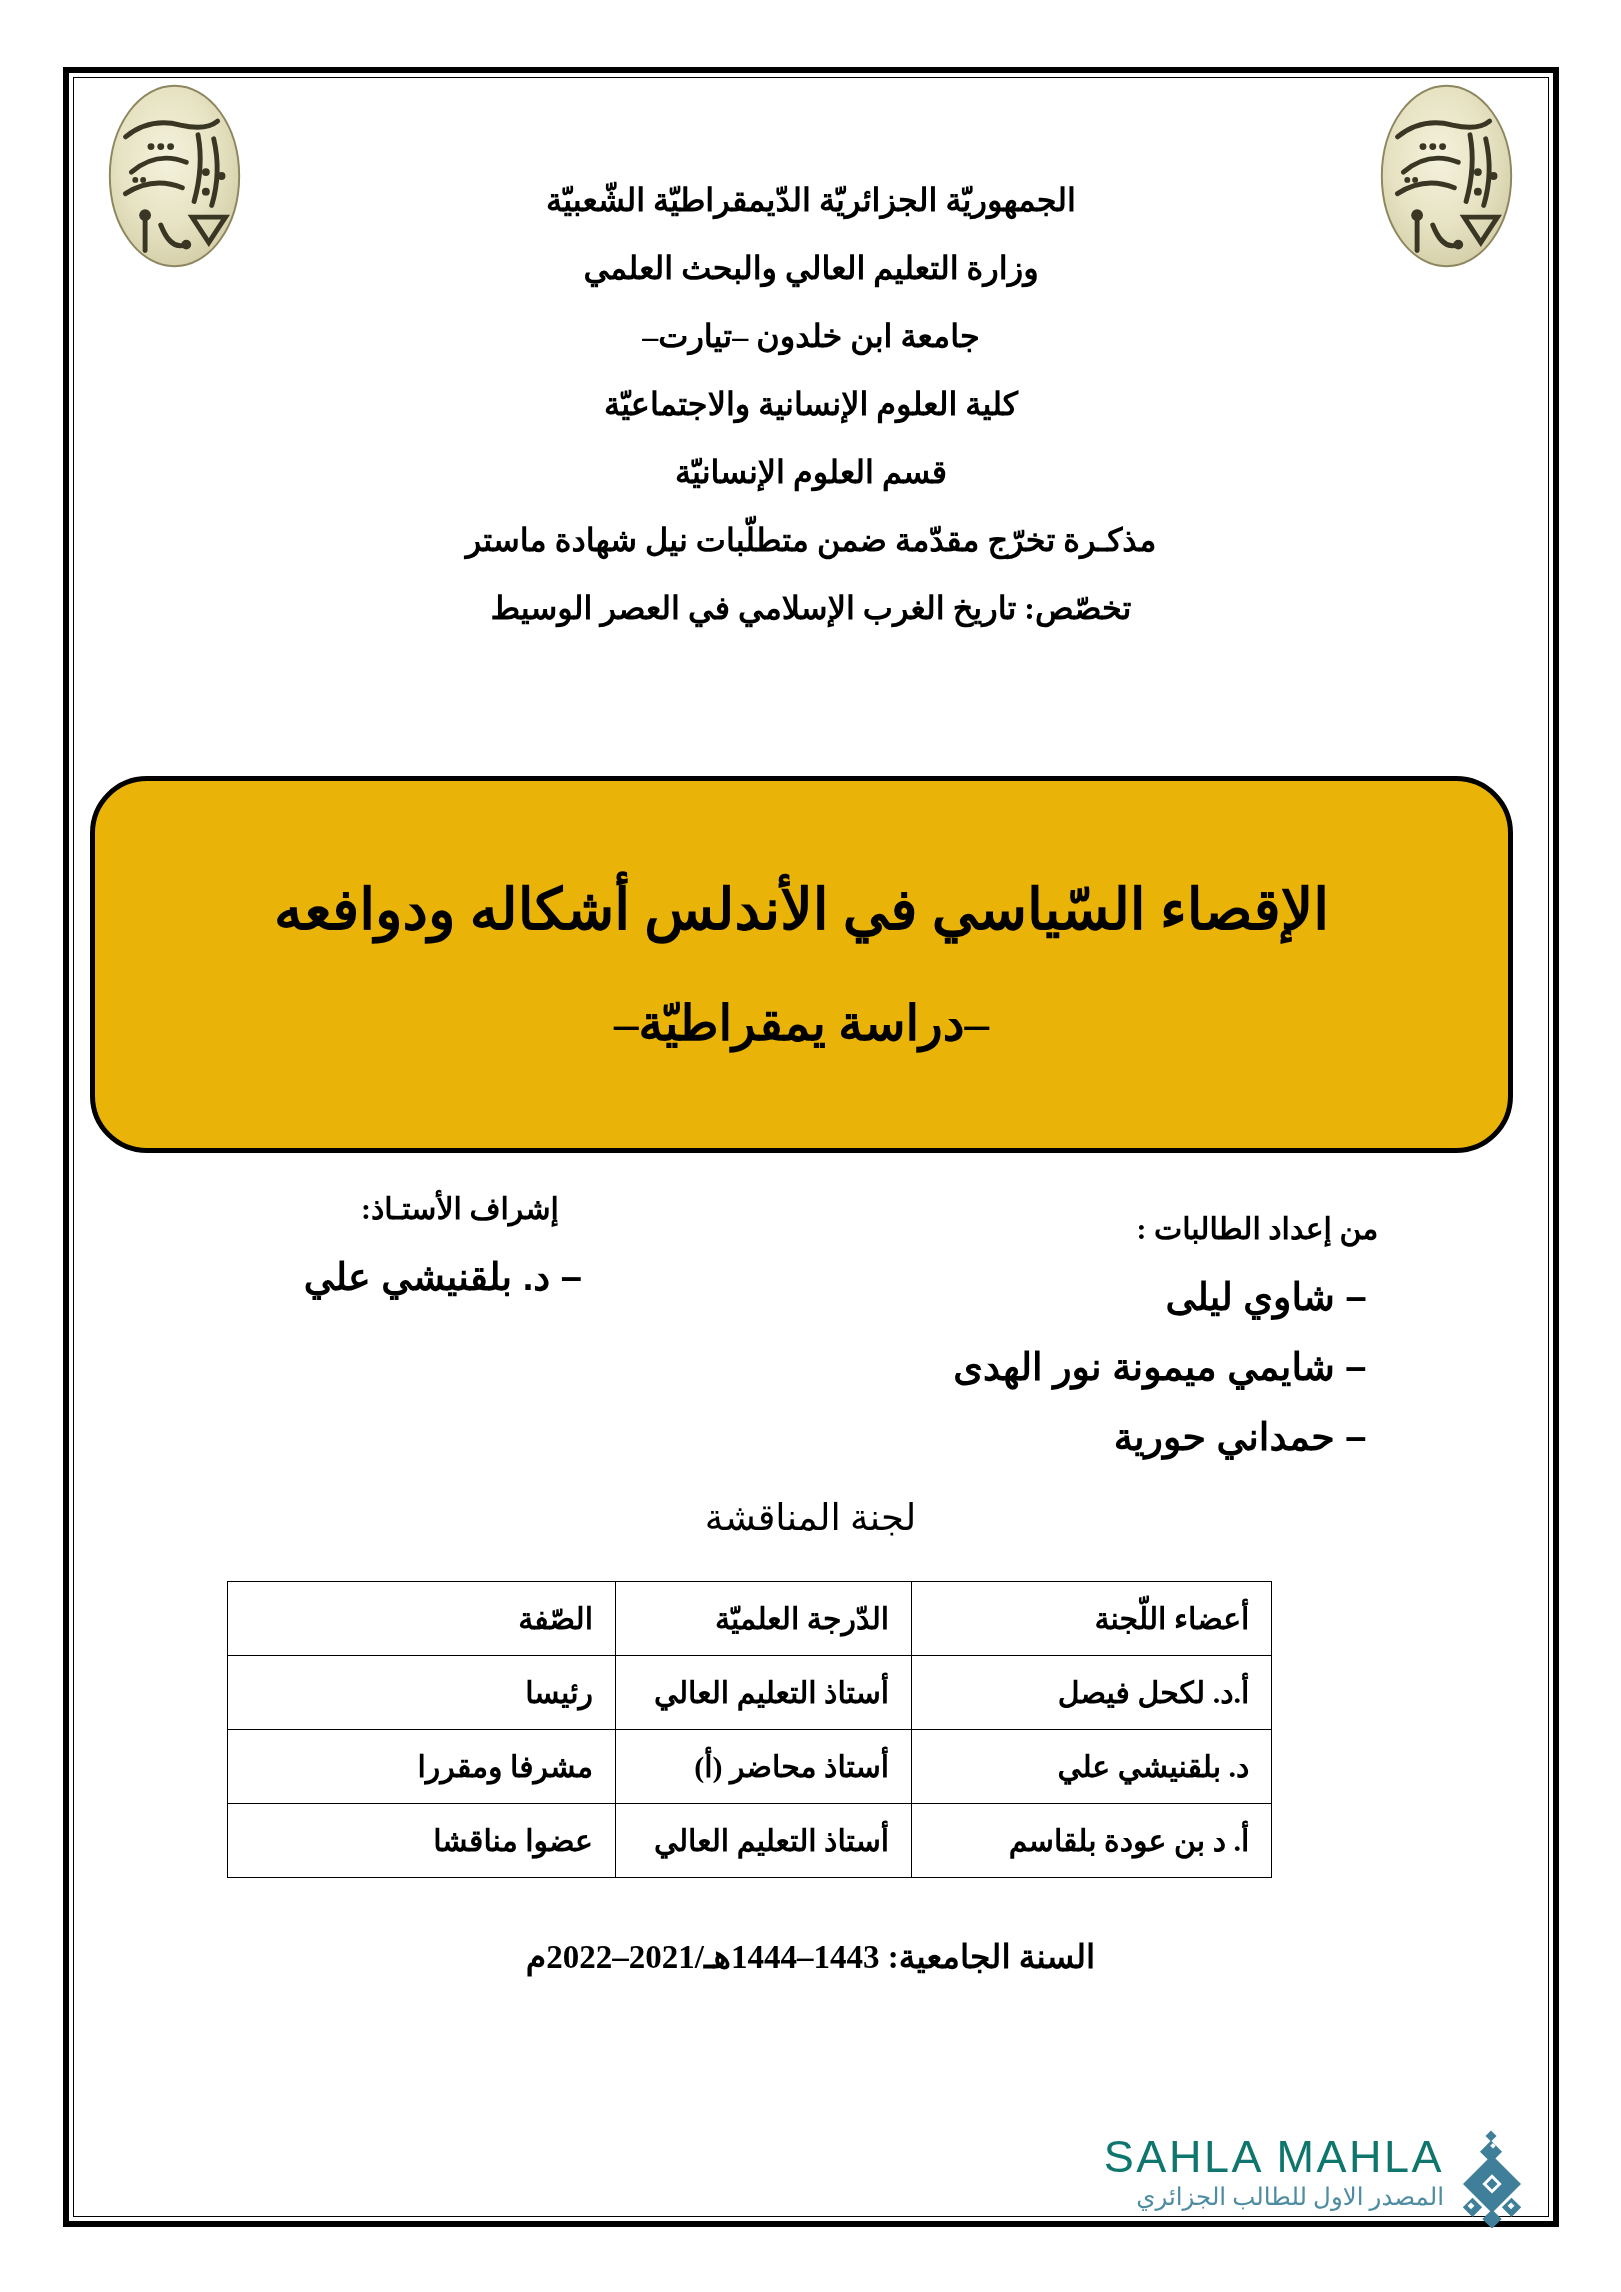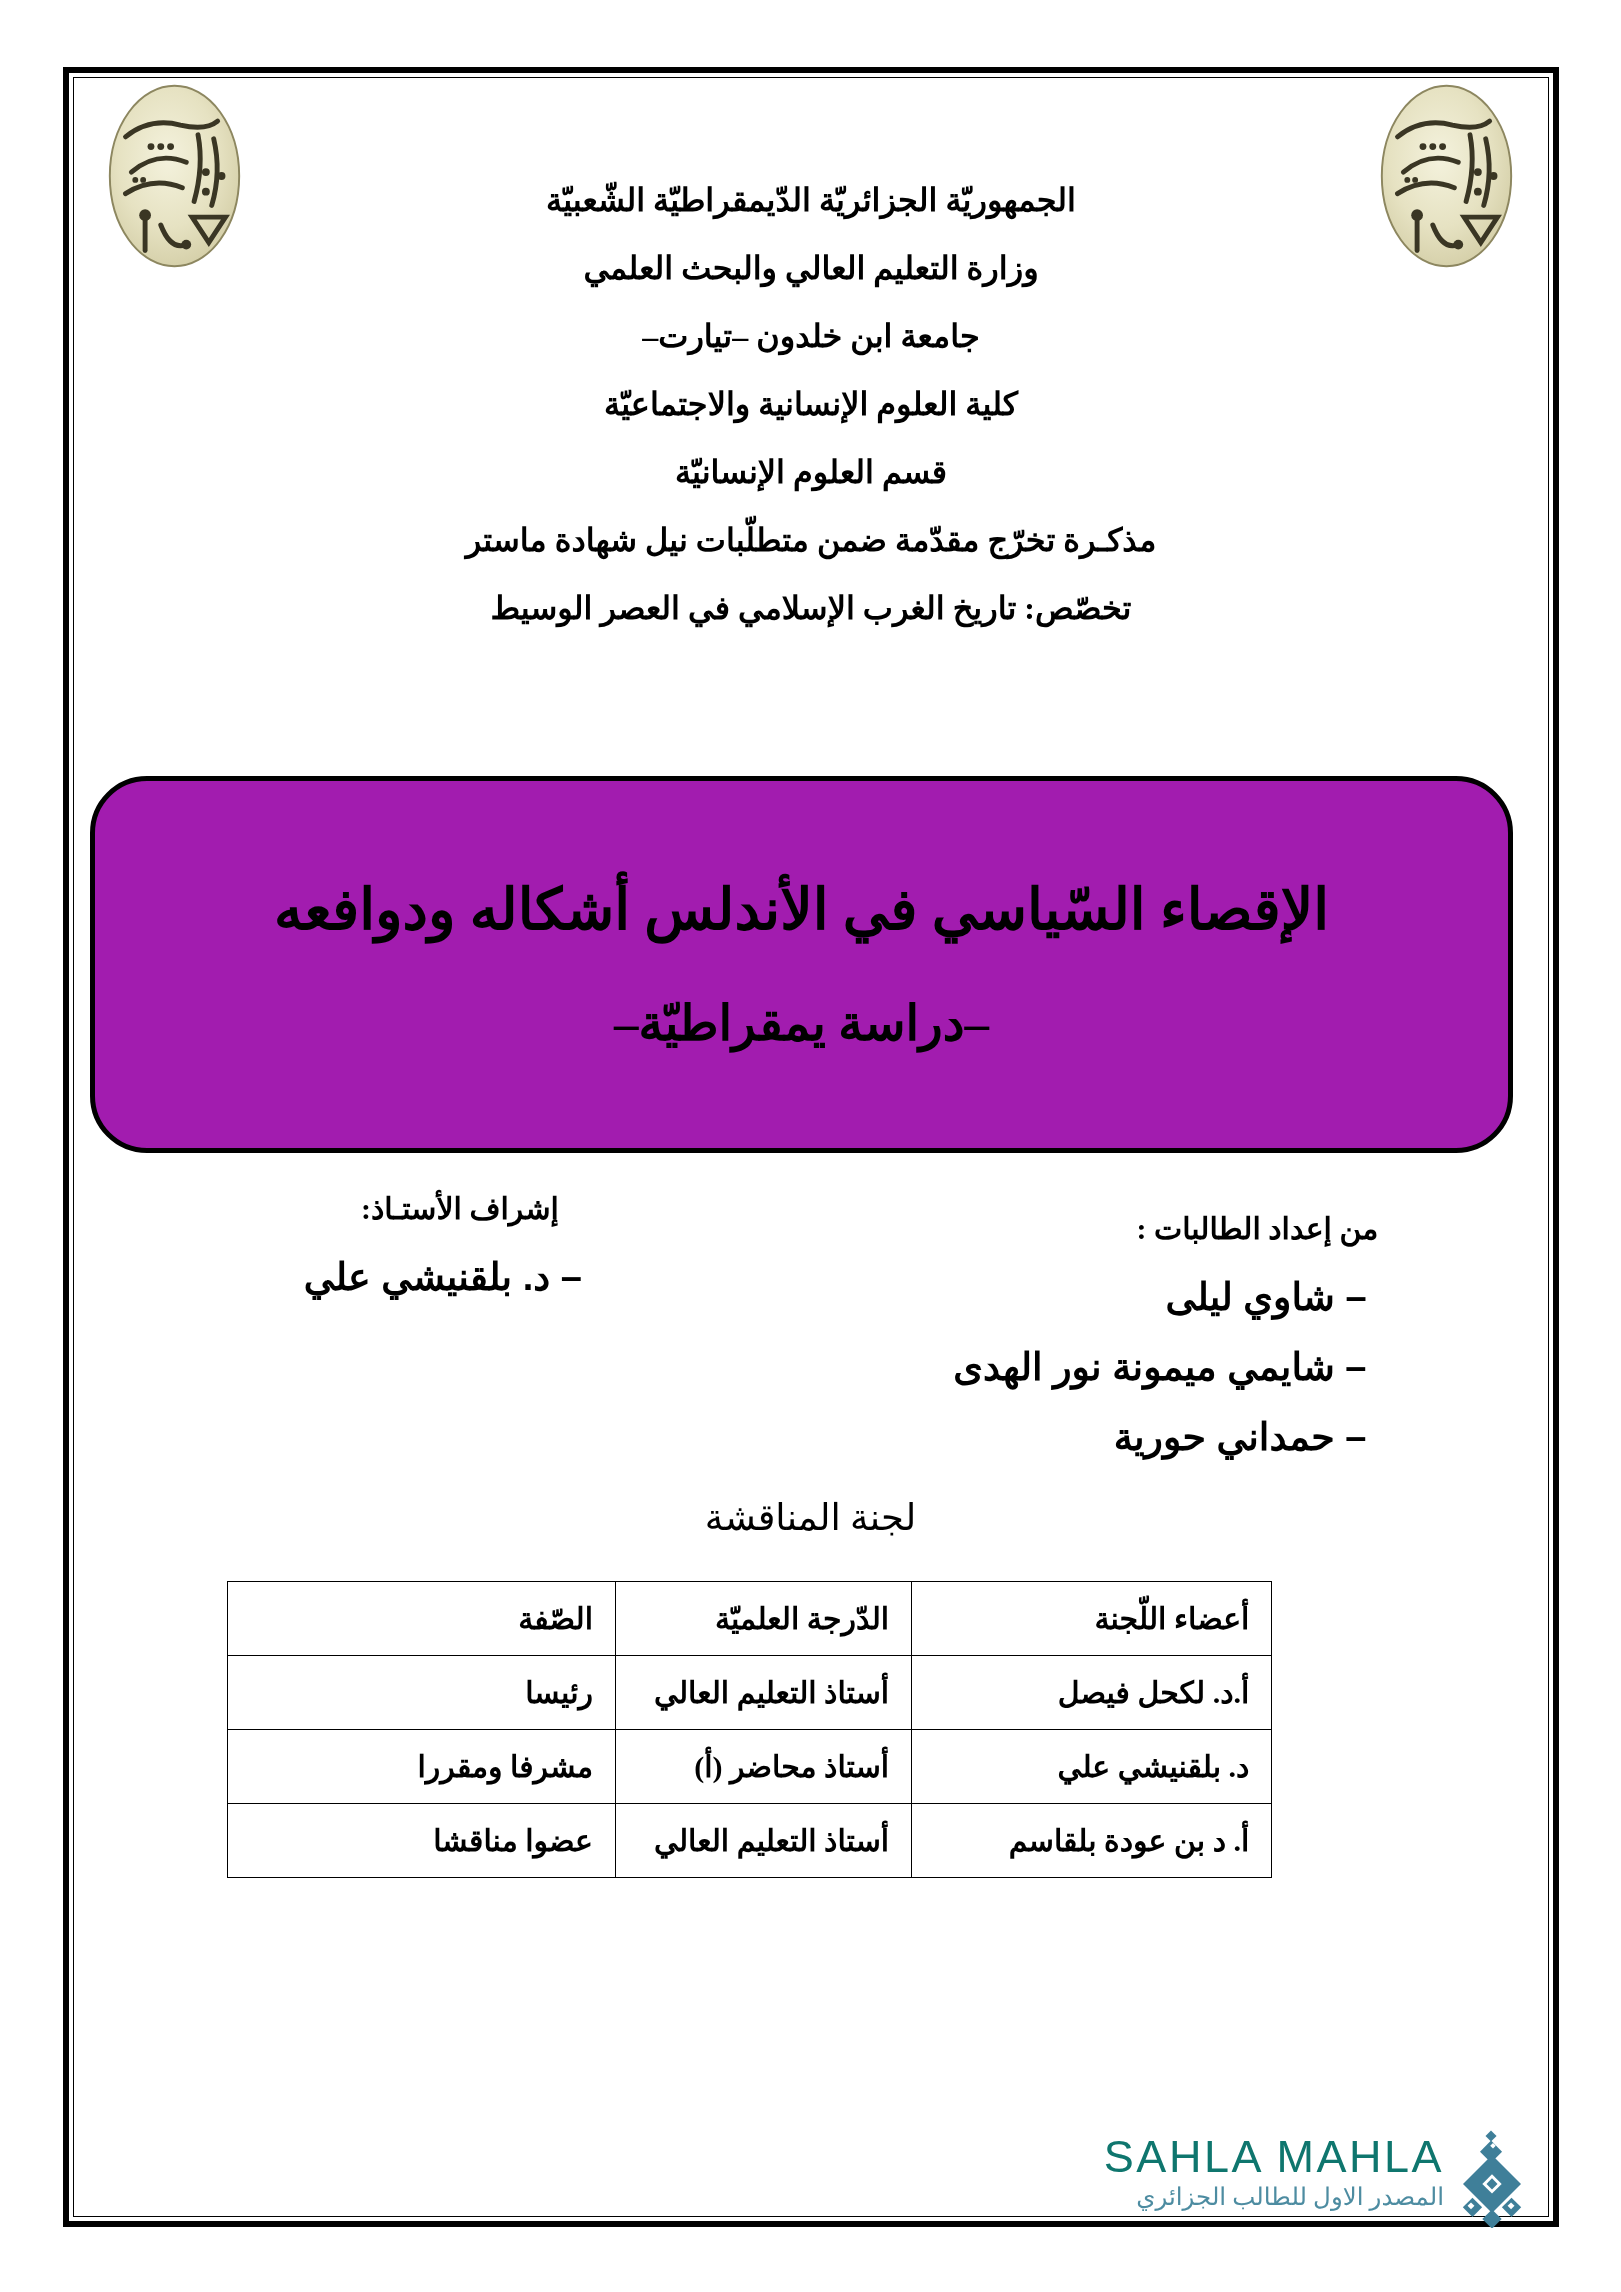--- a/index.html
+++ b/index.html
@@ -77,21 +77,21 @@
 
   
   .title-box {
     position: absolute;
     left: 90px;
     top: 776px;
     width: 1423px;
     height: 377px;
     border: 5.9px solid #000;
     border-radius: 57px;
-    background: #a21caf;
+    background: #eab308;
     display: flex;
     flex-direction: column;
     align-items: center;
     justify-content: center;
   }
   .title-main {
     font-family: "Liberation Serif", "DejaVu Serif", serif;
     font-weight: bold;
     font-size: 57px;
     line-height: 1.0;
@@ -373,20 +373,21 @@
         <td class="c-role">مشرفا ومقررا</td>
       </tr>
       <tr>
         <td class="c-member">أ. د بن عودة بلقاسم</td>
         <td class="c-degree">أستاذ التعليم العالي</td>
         <td class="c-role">عضوا مناقشا</td>
       </tr>
     </tbody>
   </table>
 
+  <div class="year-line">السنة الجامعية: 1443–1444هـ/2021–2022م</div>
 
   <div class="watermark">
     <div class="wm-text-wrap">
       <div class="wm-main">SAHLA MAHLA</div>
       <div class="wm-sub">المصدر الاول للطالب الجزائري</div>
     </div>
     <div class="wm-mark">
       <svg viewBox="0 0 86 100" xmlns="http://www.w3.org/2000/svg">
         <g fill="#3f7f99">
           <rect x="38" y="2" width="8" height="8" transform="rotate(45 42 6)"></rect>

